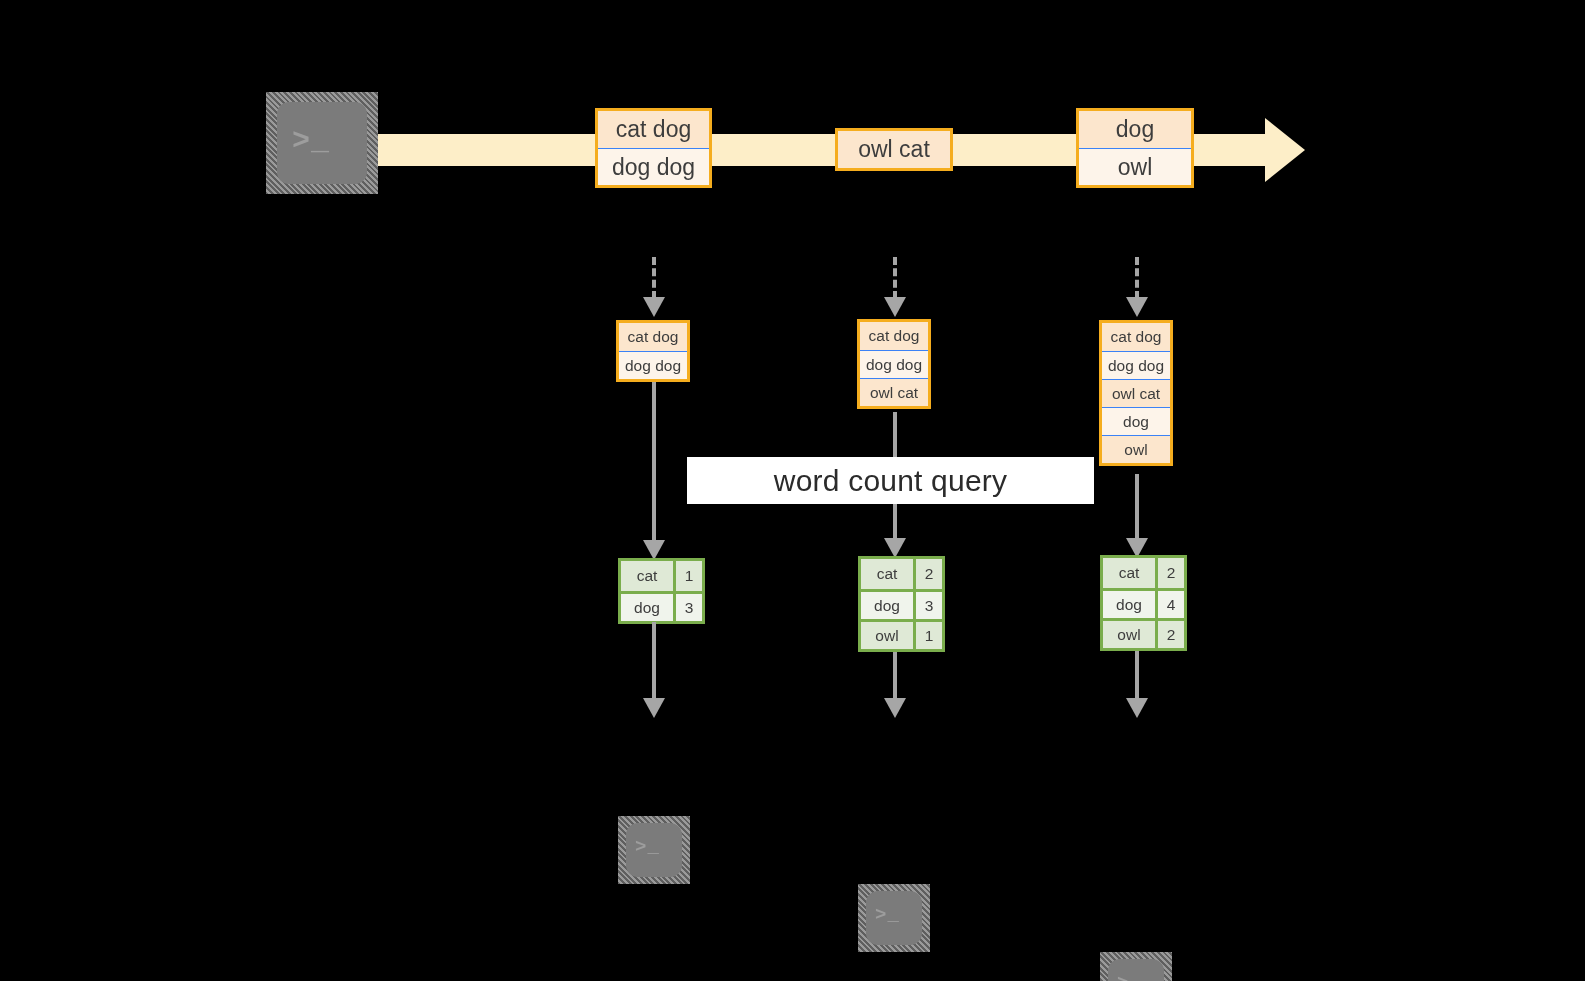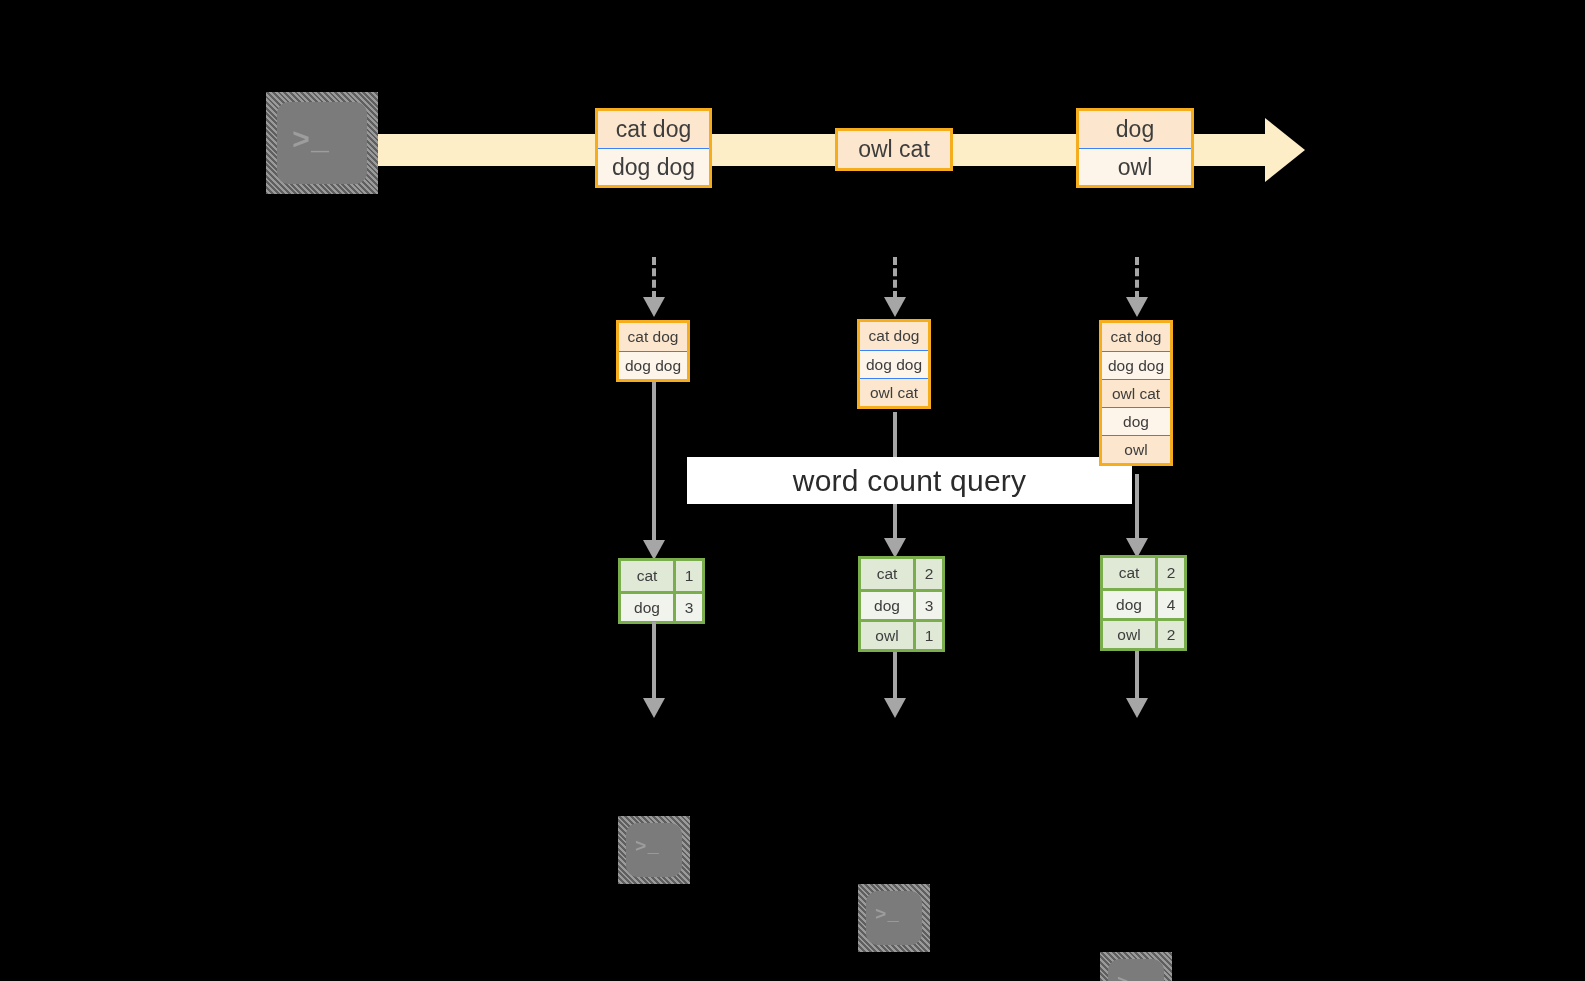--- a/index.html
+++ b/index.html
@@ -259,17 +259,17 @@
 
   <div class="abs vline" style="left:1135px; top:651px; height:49px;"></div>
   <div class="abs vhead" style="left:1126px; top:698px;"></div>
 
   <div class="abs term" style="left:1100px; top:714px; width:72px; height:68px;">
     <div class="term-inner" style="left:8px; top:7px; right:8px; bottom:7px;">
       <span class="term-glyph" style="left:9px; top:15px; font-size:19px;">&gt;_</span>
     </div>
   </div>
 
-  <div class="abs query-band" style="left:687px; top:457px; width:445px; height:47px; z-index:3;">
+  <div class="abs query-band" style="left:687px; top:457px; width:407px; height:47px; z-index:3;">
     <span>word count query</span>
   </div>
 
 </div>
 
 </body></html>

